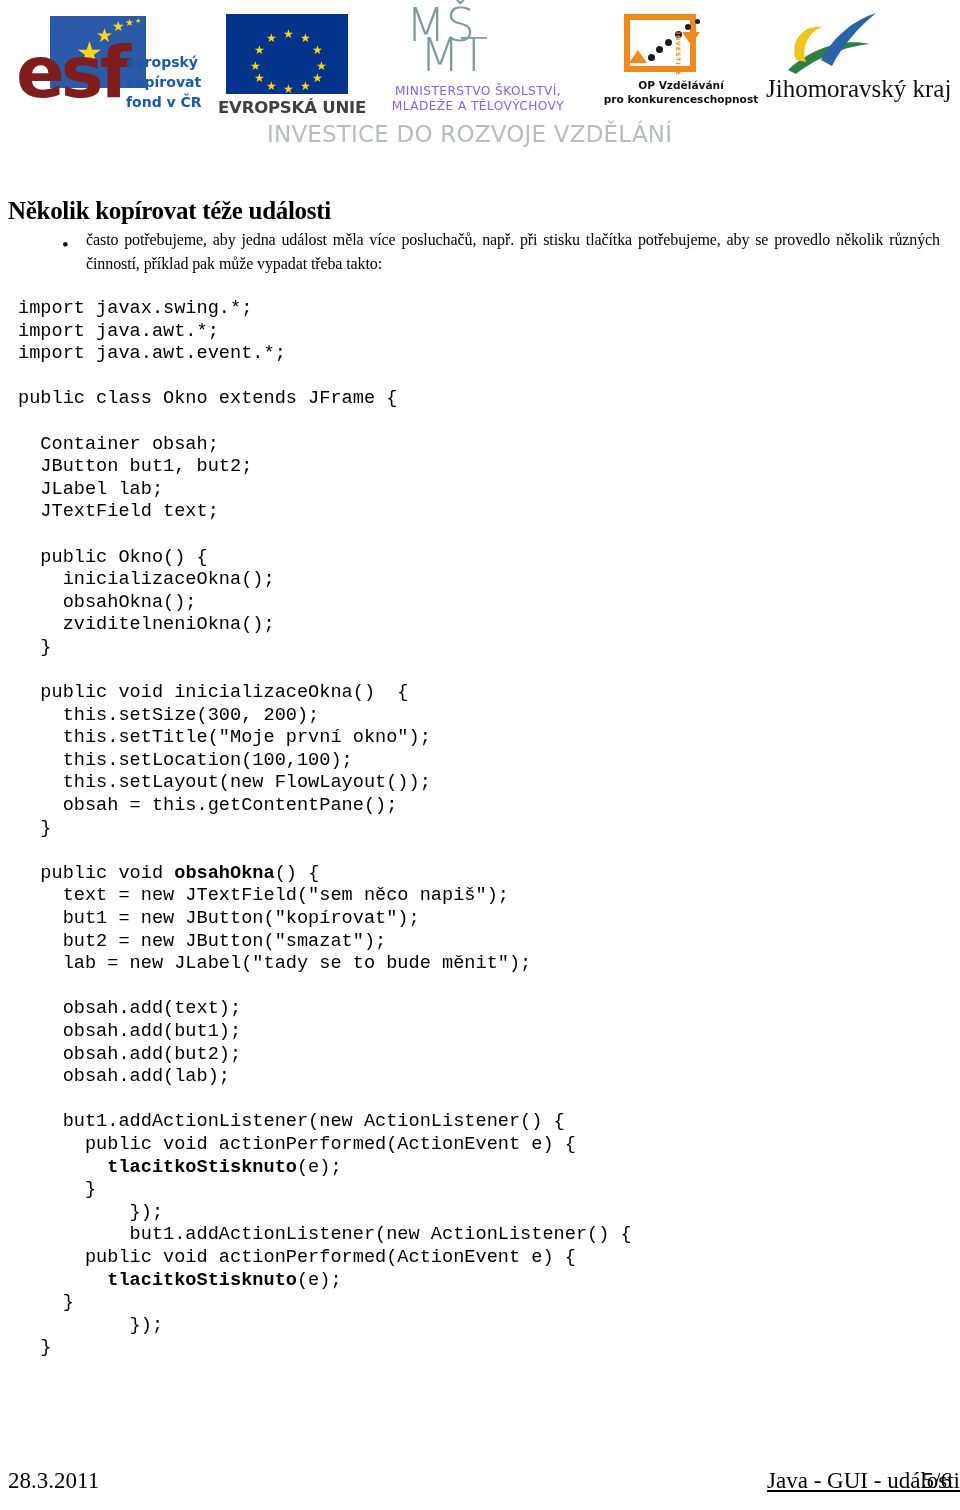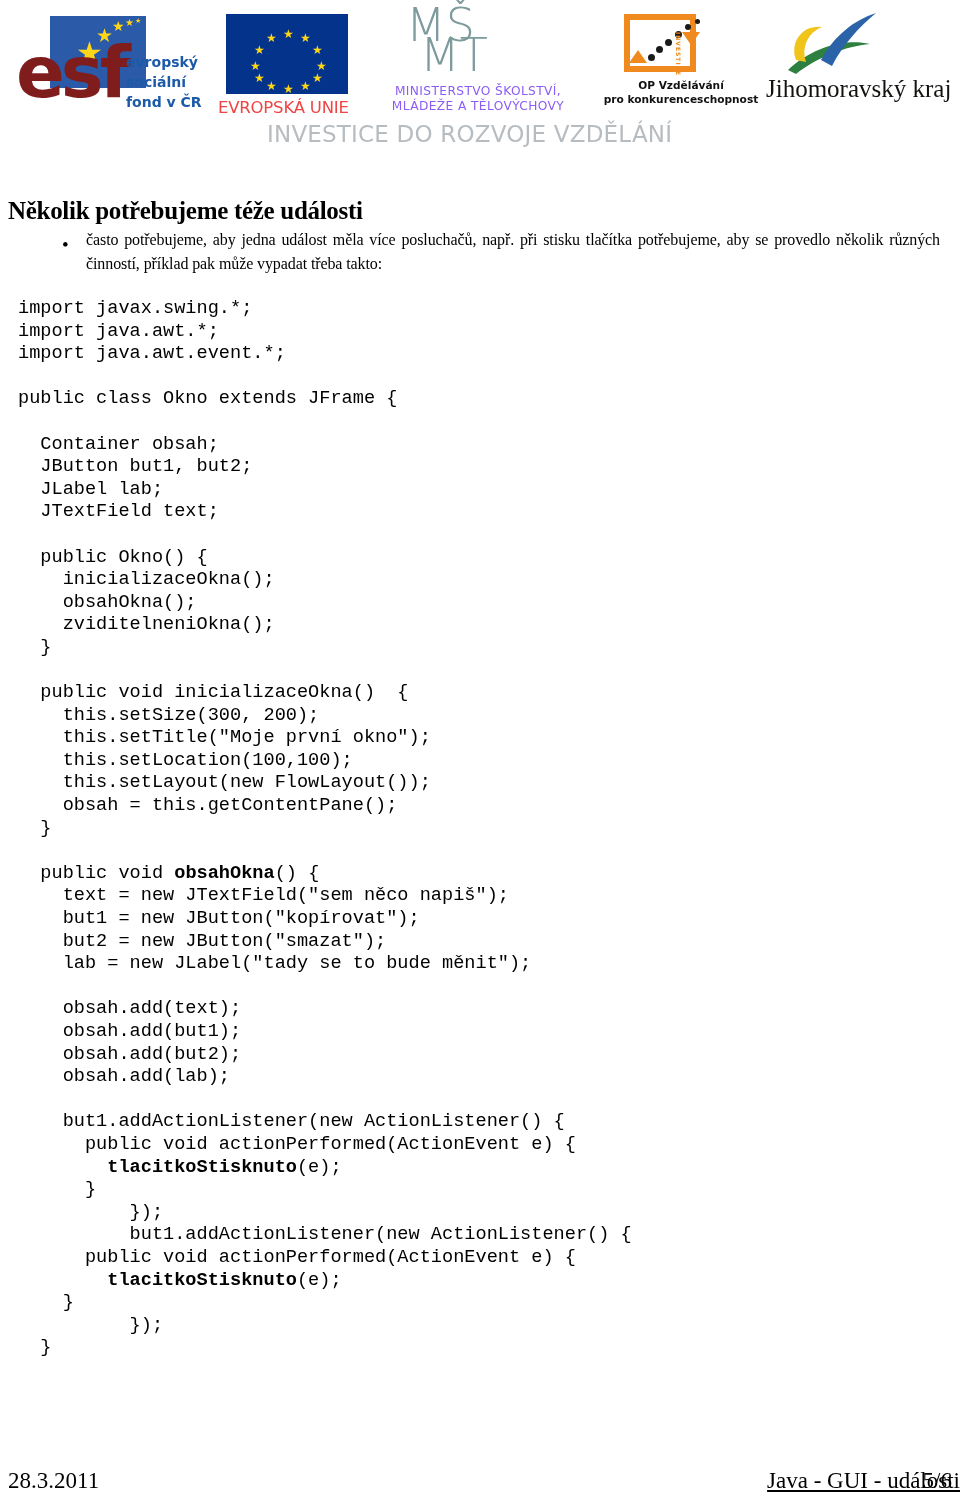--- a/index.html
+++ b/index.html
@@ -75,23 +75,23 @@
   .eu-star {
     position: absolute;
     color: #ffd617;
     font-size: 12px;
     line-height: 12px;
   }
   .eu-caption {
     position: absolute;
     left: 0px; top: 84px;
     font-family: "DejaVu Sans", sans-serif;
-    font-weight: normal;
+    font-weight: bold;
     font-size: 16.5px;
-    color: #ef4444;
+    color: #404040;
     letter-spacing: -0.2px;
     white-space: nowrap;
   }
 
   
   #logo-msmt { left: 368px; top: 10px; width: 220px; height: 105px; }
   .msmt-mark {
     position: absolute;
     left: 38px; top: 0px;
     font-family: "DejaVu Sans", sans-serif;
@@ -256,21 +256,21 @@
     <div class="esf-flag">
       <span class="star" style="left:26px;top:22px;font-size:30px;line-height:30px;">★</span>
       <span class="star" style="left:46px;top:10px;font-size:19px;line-height:19px;">★</span>
       <span class="star" style="left:62px;top:4px;font-size:14px;line-height:14px;">★</span>
       <span class="star" style="left:75px;top:2px;font-size:10px;line-height:10px;">★</span>
       <span class="star" style="left:85px;top:2px;font-size:7px;line-height:7px;">★</span>
     </div>
     <div class="esf-letters">esf</div>
     <div class="esf-words">
       <div>evropský</div>
-      <div>sociální</div>
+      <div>kopírovat</div>
       <div>fond v ČR</div>
     </div>
   </div>
 
   <div class="logo" id="logo-eu">
     <div class="eu-flag">
       <span class="eu-star" style="left:57px;top:14px;">★</span>
       <span class="eu-star" style="left:74px;top:18px;">★</span>
       <span class="eu-star" style="left:86px;top:30px;">★</span>
       <span class="eu-star" style="left:90px;top:46px;">★</span>
@@ -323,21 +323,21 @@
       <div>OP Vzdělávání</div>
       <div>pro konkurenceschopnost</div>
     </div>
   </div>
 
   <div id="investice-slogan">INVESTICE DO ROZVOJE VZDĚLÁNÍ</div>
 </div>
 
 <div id="content">
 
-  <h1 id="page-title">Několik potřebujeme téže události</h1>
+  <h1 id="page-title">Několik kopírovat téže události</h1>
 
   <div id="bullet-block">
     <div id="bullet-marker">•</div>
     <div id="bullet-text">často potřebujeme, aby jedna událost měla více posluchačů, např. při stisku tlačítka potřebujeme, aby se provedlo několik různých činností, příklad pak může vypadat třeba takto:</div>
   </div>
 
   <div id="code-block"><span class="ln">import javax.swing.*;</span><span class="ln">import java.awt.*;</span><span class="ln">import java.awt.event.*;</span><span class="ln">&nbsp;</span><span class="ln">public class Okno extends JFrame {</span><span class="ln">&nbsp;</span><span class="ln">  Container obsah;</span><span class="ln">  JButton but1, but2;</span><span class="ln">  JLabel lab;</span><span class="ln">  JTextField text;</span><span class="ln">&nbsp;</span><span class="ln">  public Okno() {</span><span class="ln">    inicializaceOkna();</span><span class="ln">    obsahOkna();</span><span class="ln">    zviditelneniOkna();</span><span class="ln">  }</span><span class="ln">&nbsp;</span><span class="ln">  public void inicializaceOkna()  {</span><span class="ln">    this.setSize(300, 200);</span><span class="ln">    this.setTitle("Moje první okno");</span><span class="ln">    this.setLocation(100,100);</span><span class="ln">    this.setLayout(new FlowLayout());</span><span class="ln">    obsah = this.getContentPane();</span><span class="ln">  }</span><span class="ln">&nbsp;</span><span class="ln">  public void <b>obsahOkna</b>() {</span><span class="ln">    text = new JTextField("sem něco napiš");</span><span class="ln">    but1 = new JButton("kopírovat");</span><span class="ln">    but2 = new JButton("smazat");</span><span class="ln">    lab = new JLabel("tady se to bude měnit");</span><span class="ln">&nbsp;</span><span class="ln">    obsah.add(text);</span><span class="ln">    obsah.add(but1);</span><span class="ln">    obsah.add(but2);</span><span class="ln">    obsah.add(lab);</span><span class="ln">&nbsp;</span><span class="ln">    but1.addActionListener(new ActionListener() {</span><span class="ln">      public void actionPerformed(ActionEvent e) {</span><span class="ln">        <b>tlacitkoStisknuto</b>(e);</span><span class="ln">      }</span><span class="ln">          });</span><span class="ln">          but1.addActionListener(new ActionListener() {</span><span class="ln">      public void actionPerformed(ActionEvent e) {</span><span class="ln">        <b>tlacitkoStisknuto</b>(e);</span><span class="ln">    }</span><span class="ln">          });</span><span class="ln">  }</span></div>
 </div>
 
 <div id="footer">

